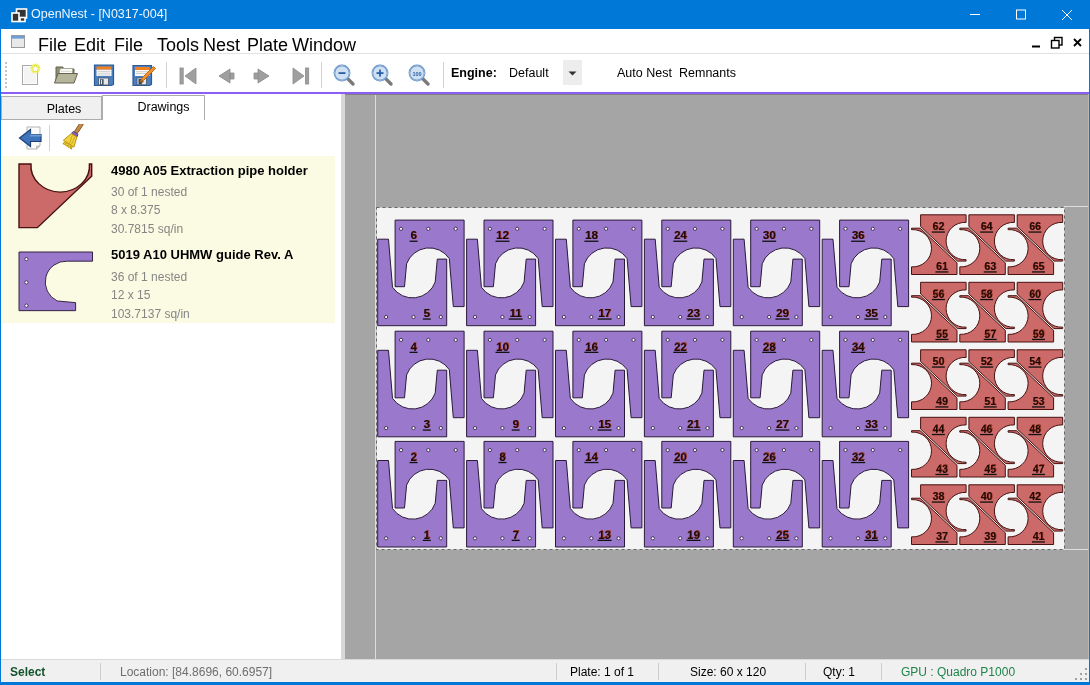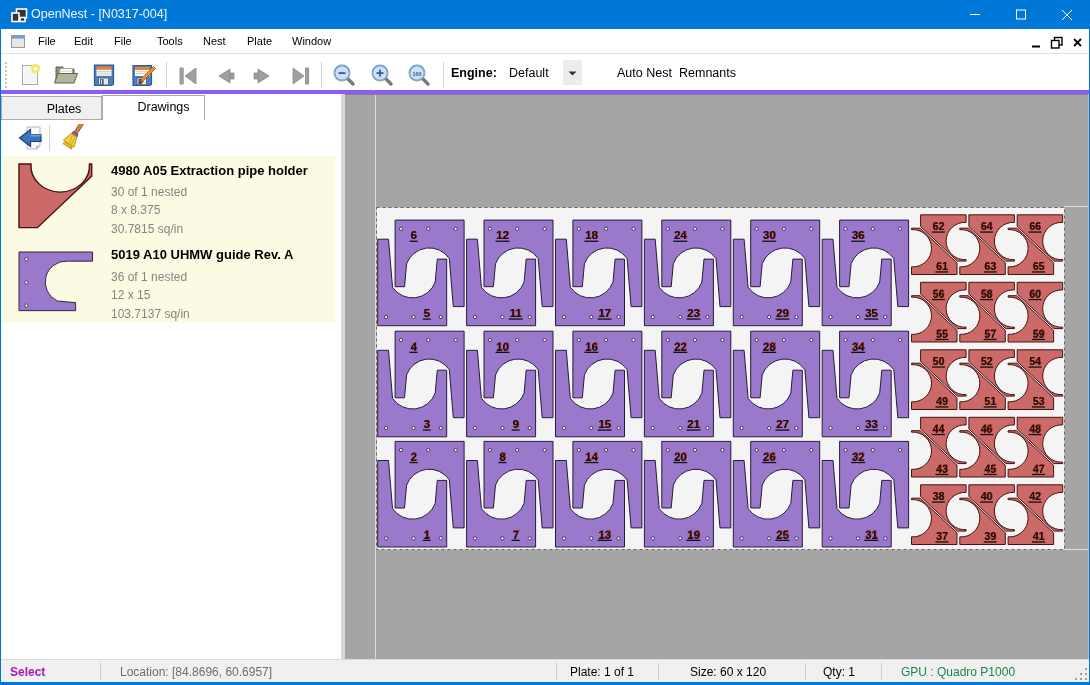--- a/index.html
+++ b/index.html
@@ -2,22 +2,22 @@
 <html><head><meta charset="utf-8"><title>OpenNest - [N0317-004]</title>
 <style>
 * { margin:0; padding:0; box-sizing:border-box; }
 body { width:1090px; height:685px; overflow:hidden; font-family:"Liberation Sans", sans-serif; font-size:12px; position:relative; background:#fff; }
 .abs { position:absolute; }
 #titlebar { left:0; top:0; width:1090px; height:29px; background:#0078d7; color:#eef6ff; }
 #titlebar .ticon { position:absolute; left:11px; top:8px; }
 #titlebar .ttext { position:absolute; left:31px; top:7px; font-size:12.5px; }
 .winbtn { position:absolute; top:0; width:46px; height:29px; }
 #menubar { left:0; top:29px; width:1090px; height:25px; background:#fff; border-bottom:1px solid #e2e2e2; }
-.menuitem { position:absolute; top:6px; color:#000; font-size:11px; }
-#toolbar { left:0; top:55px; width:1090px; height:39px; background:#fff; border-bottom:4px solid #8b5cf6; }
+.menuitem { position:absolute; top:6px; color:#000; font-size:18px; }
+#toolbar { left:0; top:55px; width:1090px; height:39px; background:#fff; border-bottom:2px solid #8b5cf6; }
 .tbtn { position:absolute; }
 .tsep { position:absolute; top:7px; width:1px; height:26px; background:#d2d2d2; }
 #panel { left:0; top:94px; width:345px; height:565px; background:#fff; }
 .tab { position:absolute; font-size:12.5px; text-align:center; }
 #ptoolbar { position:absolute; left:1px; top:27px; width:340px; height:34px; background:#fff; }
 #ylist { position:absolute; left:1px; top:61.5px; width:334px; height:167px; background:#fbfbe3; }
 .ltitle { position:absolute; left:111px; font-weight:bold; font-size:13px; color:#000; white-space:nowrap; }
 .lgray { position:absolute; left:111px; font-size:12px; color:#858585; white-space:nowrap; }
 #canvas { left:345px; top:94px; width:743px; height:565px; background:#a5a5a5; border-top:1px solid #808080; }
 #statusbar { left:0; top:659px; width:1090px; height:23px; background:#f0f0f0; border-top:1px solid #d9d9d9; font-size:12px; }
@@ -390,21 +390,21 @@
         <rect x="607.7" y="334.3" width="13.0" height="1.3" fill="#111"></rect>
 <use href="#rt" x="641.2" y="277.8"></use>
 <text x="659.0" y="293.2" font-family="Liberation Sans, sans-serif" font-size="10.5" font-weight="bold" text-anchor="middle" fill="#200a04" style="text-shadow:0.7px -0.4px 0 #993322">42</text>
         <rect x="652.5" y="294.4" width="13.0" height="1.3" fill="#111"></rect>
         <text x="662.5" y="333.1" font-family="Liberation Sans, sans-serif" font-size="10.5" font-weight="bold" text-anchor="middle" fill="#200a04" style="text-shadow:0.7px -0.4px 0 #993322">41</text>
         <rect x="656.0" y="334.3" width="13.0" height="1.3" fill="#111"></rect>
 </svg>
 </div>
   </div>
 <div class="abs" id="statusbar">
-    <span class="sbitem" style="left:10px;color:#a21caf;font-weight:bold">Select</span>
+    <span class="sbitem" style="left:10px;color:#14532d;font-weight:bold">Select</span>
     <span class="sbsep" style="left:100px"></span>
     <span class="sbitem" style="left:120px;color:#6e6e6e">Location: [84.8696, 60.6957]</span>
     <span class="sbsep" style="left:556px"></span>
     <span class="sbitem" style="left:570px">Plate: 1 of 1</span>
     <span class="sbsep" style="left:658px"></span>
     <span class="sbitem" style="left:690px">Size: 60 x 120</span>
     <span class="sbsep" style="left:805px"></span>
     <span class="sbitem" style="left:823px">Qty: 1</span>
     <span class="sbsep" style="left:881px"></span>
     <span class="sbitem" style="left:901px;color:#1e8449">GPU : Quadro P1000</span>

